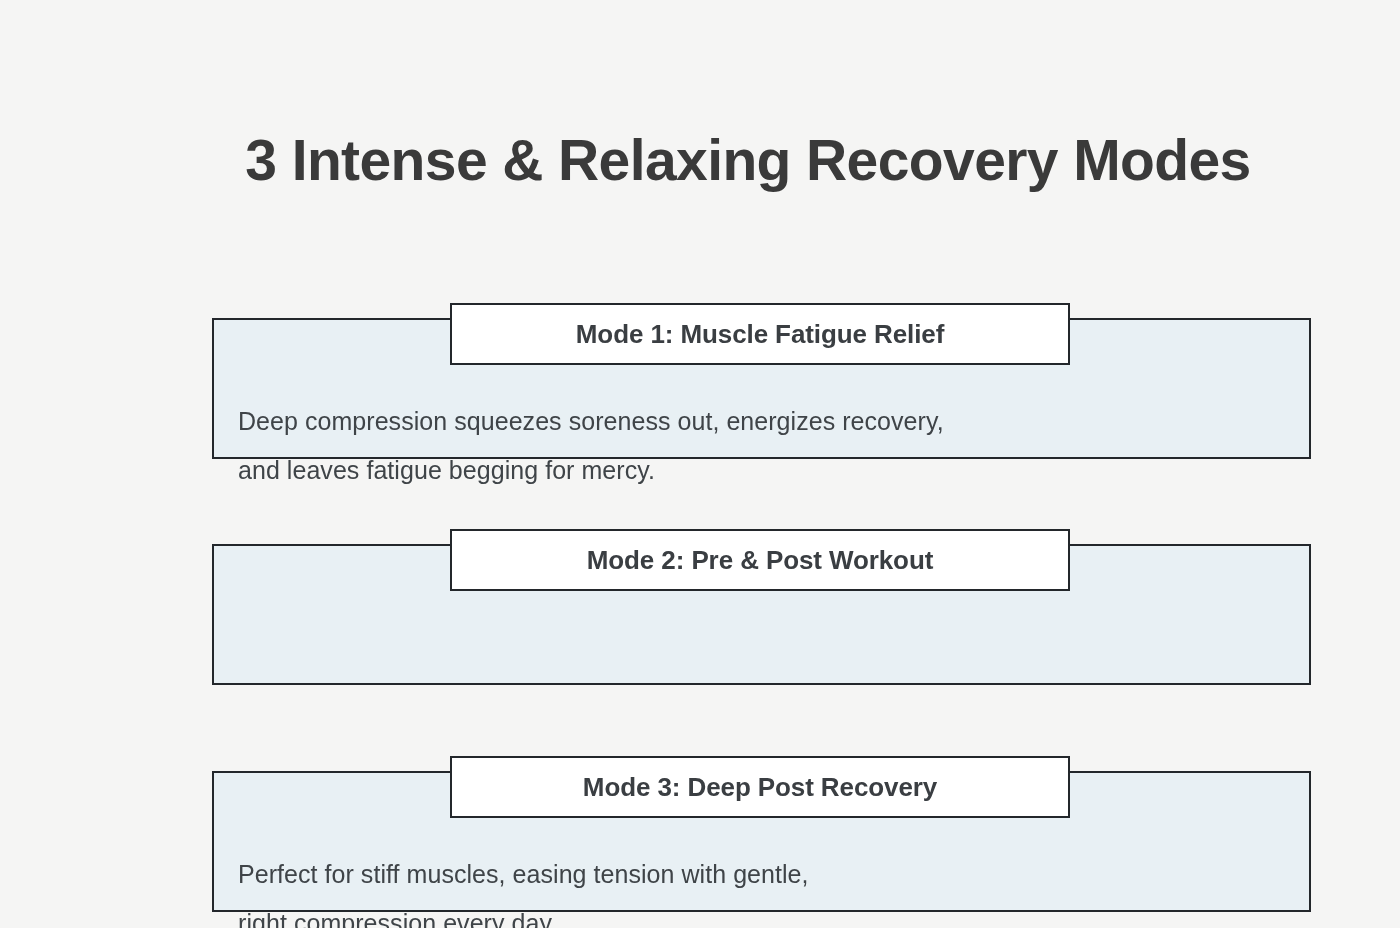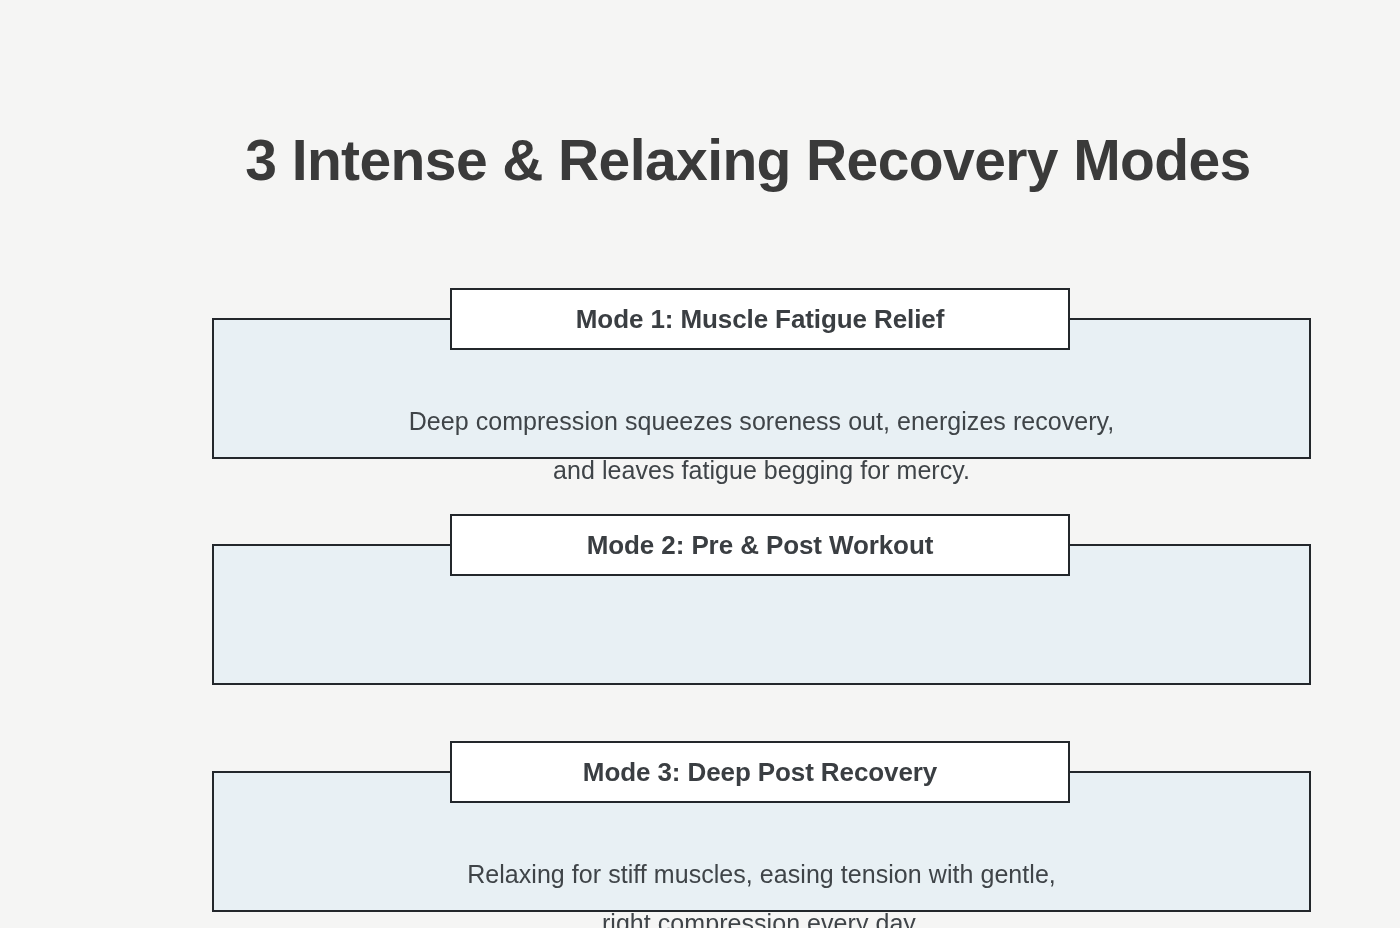--- a/index.html
+++ b/index.html
@@ -59,35 +59,35 @@
     height: 141px;
     background: #e8f0f4;
     border: 2px solid #23272b;
   }
 
   .mode-body {
     position: absolute;
     left: 0;
     right: 0;
     top: 59px;
-    text-align: center;
+    text-align: left;
     font-size: 25px;
     font-weight: normal;
     line-height: 37px;
     color: #3f4448;
     letter-spacing: 0.05px;
   }
 
   .mode-body .line { display: block; }
 
   
   .mode-header {
     position: absolute;
     left: 238px;
-    top: 2px;
+    top: 17px;
     width: 620px;
     height: 62px;
     background: #ffffff;
     border: 2px solid #23272b;
     z-index: 2;
     display: flex;
     align-items: center;
     justify-content: center;
   }
 
@@ -125,21 +125,21 @@
       </p>
     </div>
     <div class="mode-header">
       <span class="mode-header-label">Mode 2: Pre &amp; Post Workout</span>
     </div>
   </section>
 
   <section class="mode-block block-3">
     <div class="mode-card">
       <p class="mode-body">
-        <span class="line">Relaxing for stiff muscles, easing tension with gentle,</span>
+        <span class="line">Perfect for stiff muscles, easing tension with gentle,</span>
         <span class="line">right compression every day.</span>
       </p>
     </div>
     <div class="mode-header">
       <span class="mode-header-label">Mode 3: Deep Post Recovery</span>
     </div>
   </section>
 
 </div>
 

